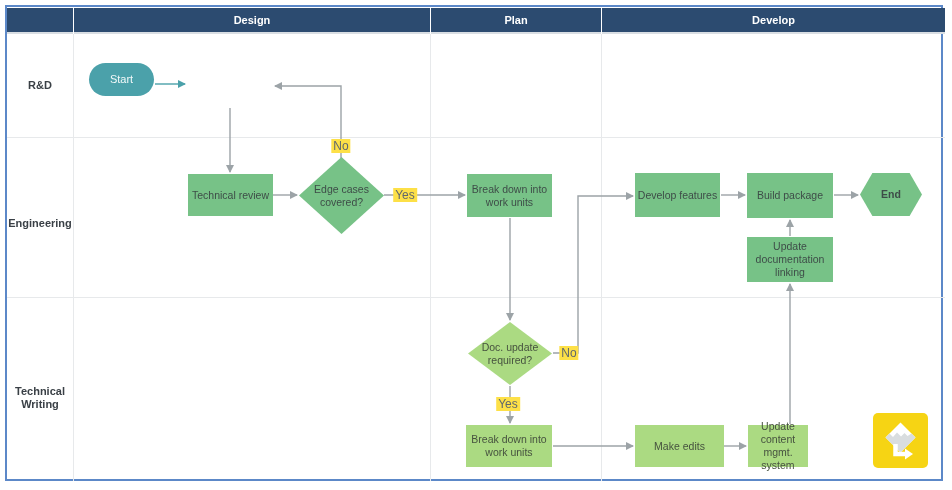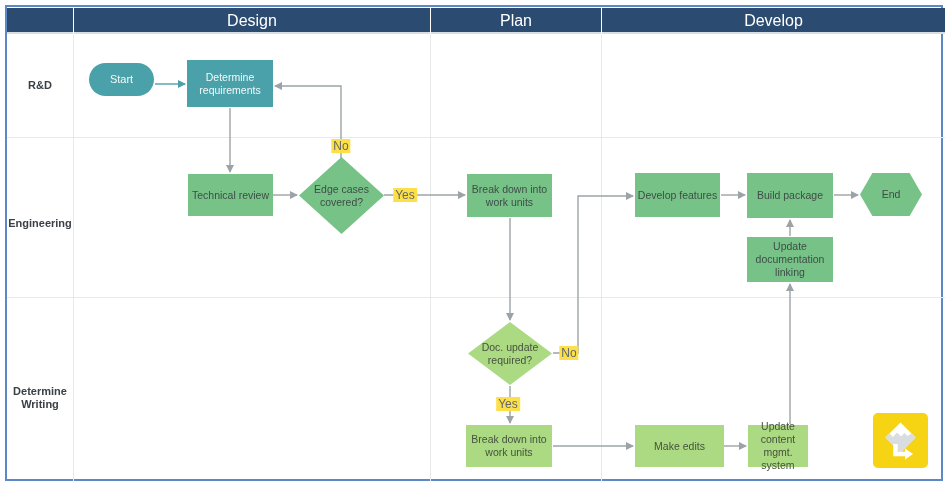--- a/index.html
+++ b/index.html
@@ -5,21 +5,21 @@
   html,body{margin:0;padding:0;background:#fff;}
   .stage{position:relative;width:952px;height:490px;background:#fff;overflow:hidden;
          font-family:"Liberation Sans", sans-serif;}
   .frame{position:absolute;left:5px;top:5px;width:938px;height:476px;
          border:2px solid #5C88C8;background:#ffffff;box-sizing:border-box;z-index:0;}
 
   
   .phase-header{position:absolute;left:7px;top:8px;width:938px;height:26px;
                 background:#2C4B70;border-bottom:2px solid #D9DEE3;box-sizing:border-box;z-index:1;}
   .phase-label{position:absolute;top:8px;height:26px;line-height:25px;text-align:center;
-               color:#ffffff;font-weight:normal;font-size:16px;z-index:2;}
+               color:#ffffff;font-weight:bold;font-size:11px;z-index:2;}
   .hsep{position:absolute;top:8px;height:26px;width:1px;background:#ffffff;z-index:2;}
 
   
   .vline{position:absolute;top:34px;width:1px;height:447px;background:#E7E9EB;z-index:1;}
   .hline{position:absolute;left:7px;width:938px;height:1px;background:#E7E9EB;z-index:1;}
 
   .lane-label{position:absolute;width:66px;left:7px;text-align:center;color:#3A4046;
               font-weight:bold;font-size:11px;line-height:1.2;z-index:2;}
 
   
@@ -53,21 +53,21 @@
   <div class="hsep" style="left:601px;"></div>
 
   <div class="vline" style="left:73px;"></div>
   <div class="vline" style="left:430px;"></div>
   <div class="vline" style="left:601px;"></div>
   <div class="hline" style="top:137px;"></div>
   <div class="hline" style="top:297px;"></div>
 
   <div class="lane-label" style="top:79px;">R&amp;D</div>
   <div class="lane-label" style="top:217px;">Engineering</div>
-  <div class="lane-label" style="top:385px;">Determine Writing</div>
+  <div class="lane-label" style="top:385px;">Technical Writing</div>
 
   <svg class="connectors" width="952" height="490">
     <defs>
       <marker id="ar" markerWidth="9" markerHeight="8" refX="7" refY="4" orient="auto" markerUnits="userSpaceOnUse">
         <path d="M0,0 L8,4 L0,8 Z" fill="#9CA3A7"></path>
       </marker>
       <marker id="arT" markerWidth="9" markerHeight="8" refX="7" refY="4" orient="auto" markerUnits="userSpaceOnUse">
         <path d="M0,0 L8,4 L0,8 Z" fill="#4BA1AA"></path>
       </marker>
     </defs>
@@ -83,28 +83,27 @@
       <path d="M553,446 H633" marker-end="url(#ar)"></path>
       <path d="M719,446 H746" marker-end="url(#ar)"></path>
       <path d="M790,424 V284" marker-end="url(#ar)"></path>
       <path d="M790,236 V220" marker-end="url(#ar)"></path>
       <path d="M721,195 H745" marker-end="url(#ar)"></path>
       <path d="M834,195 H858" marker-end="url(#ar)"></path>
     </g>
   </svg>
 
   <div class="node teal stadium" style="left:89px;top:63px;width:65px;height:33px;">Start</div>
-  <div class="node teal" style="left:187px;top:60px;width:86px;height:47px;">Determine requirements</div>
 
   <div class="node gmid" style="left:188px;top:174px;width:85px;height:42px;">Technical review</div>
   <div class="node gmid diamond" style="left:299px;top:157px;width:85px;height:77px;">Edge cases covered?</div>
   <div class="node gmid" style="left:467px;top:174px;width:85px;height:43px;">Break down into work units</div>
   <div class="node gmid" style="left:635px;top:173px;width:85px;height:44px;">Develop features</div>
   <div class="node gmid" style="left:747px;top:173px;width:86px;height:45px;">Build package</div>
-  <div class="node gmid hex" style="left:860px;top:173px;width:62px;height:43px;">End</div>
+  <div class="node gmid hex" style="left:860px;top:173px;width:62px;height:43px;font-weight:bold;">End</div>
   <div class="node gmid" style="left:747px;top:237px;width:86px;height:45px;">Update documentation linking</div>
 
   <div class="node glight diamond" style="left:468px;top:322px;width:84px;height:63px;">Doc. update required?</div>
   <div class="node glight" style="left:466px;top:425px;width:86px;height:42px;">Break down into work units</div>
   <div class="node glight" style="left:635px;top:425px;width:89px;height:42px;">Make edits</div>
   <div class="node glight" style="left:748px;top:425px;width:60px;height:42px;">Update content mgmt. system</div>
 
   <span class="edge-label" style="left:341px;top:146px;">No</span>
   <span class="edge-label" style="left:405px;top:195px;">Yes</span>
   <span class="edge-label" style="left:569px;top:353px;">No</span>

